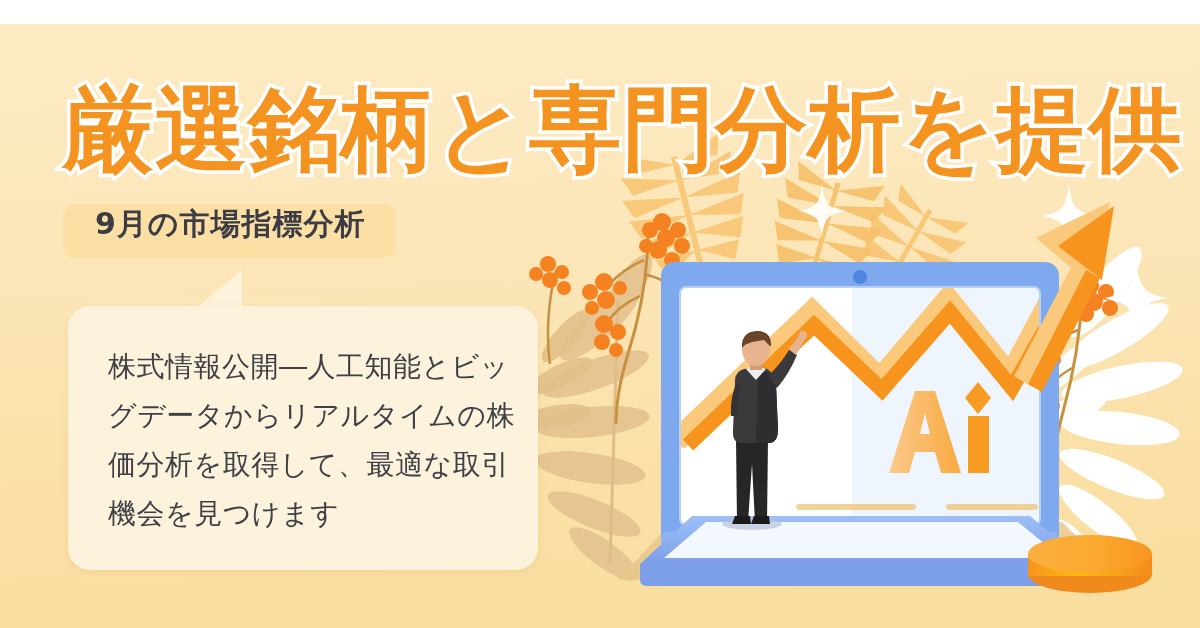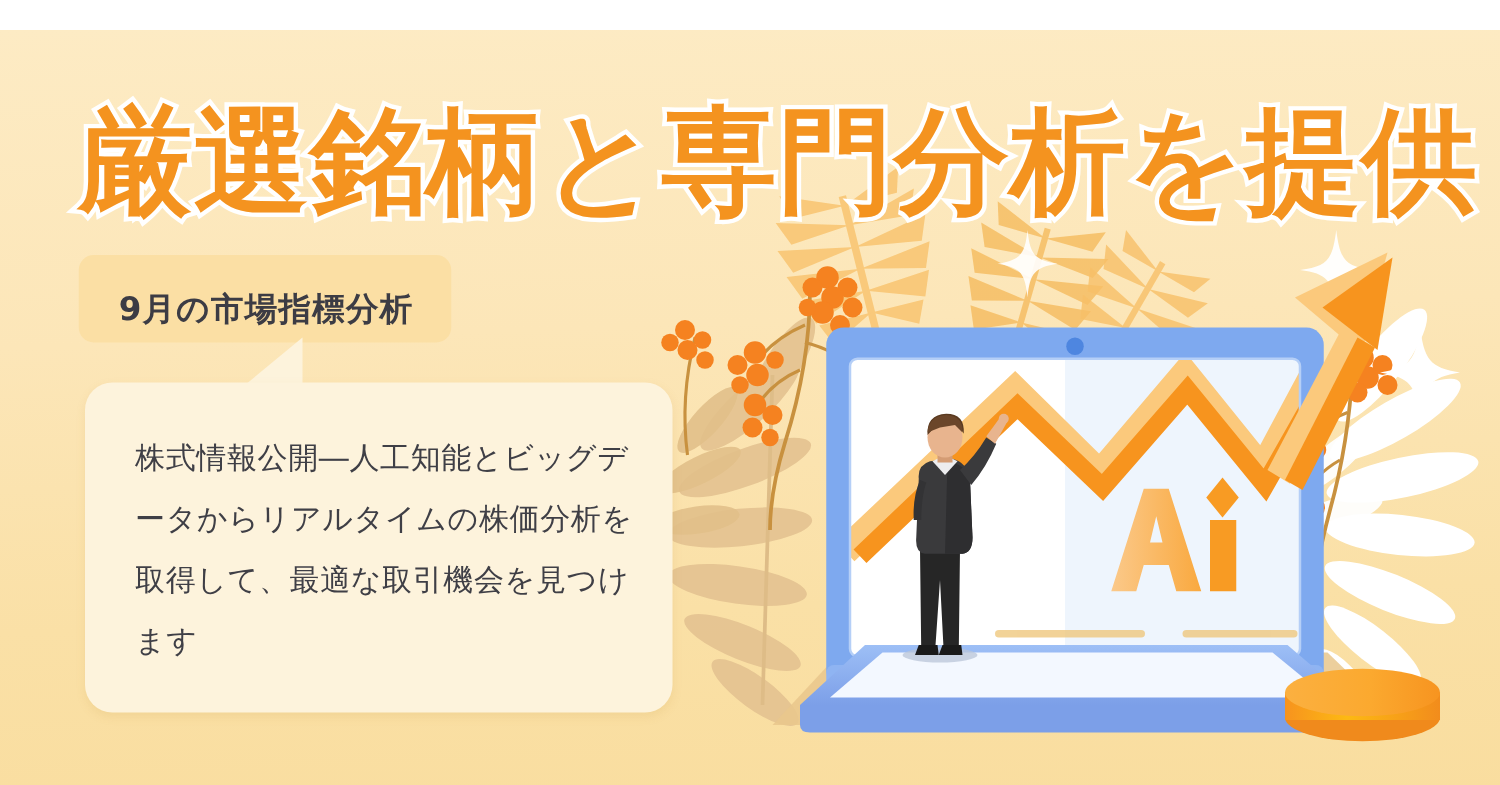--- a/index.html
+++ b/index.html
@@ -44,26 +44,26 @@
        0 0 0 #fff;
     font-family: "DejaVu Sans", "Liberation Sans", sans-serif;
   }
 
   
   #badge {
     position: absolute;
     left: 63px;
     top: 180px;
     height: 54px;
-    padding: 16px 30px 0 32px;
+    padding: 0 30px 0 32px;
     display: flex;
-    align-items: center;
+    align-items: flex-start;
     background: #FBDFA4;
     border-radius: 12px;
-    font-size: 26px;
+    font-size: 30px;
     font-weight: 700;
     color: #3C3C44;
     letter-spacing: 1px;
     font-family: "DejaVu Sans", "Liberation Sans", sans-serif;
   }
 
   
   #bubble {
     position: absolute;
     left: 68px;
@@ -81,21 +81,21 @@
     width: 0;
     height: 0;
     border-left: 46px solid transparent;
     border-bottom: 38px solid #FDF3DC;
   }
   #bubble-text {
     position: absolute;
     left: 108px;
     top: 318px;
     width: 412px;
-    font-size: 24px;
+    font-size: 28px;
     line-height: 49px;
     color: #3F3F46;
     letter-spacing: 0.5px;
     font-family: "DejaVu Sans", "Liberation Sans", sans-serif;
   }
 
   
   #laptop { position: absolute; left: 0; top: 0; width: 1200px; height: 628px; }
 </style>
 </head>

